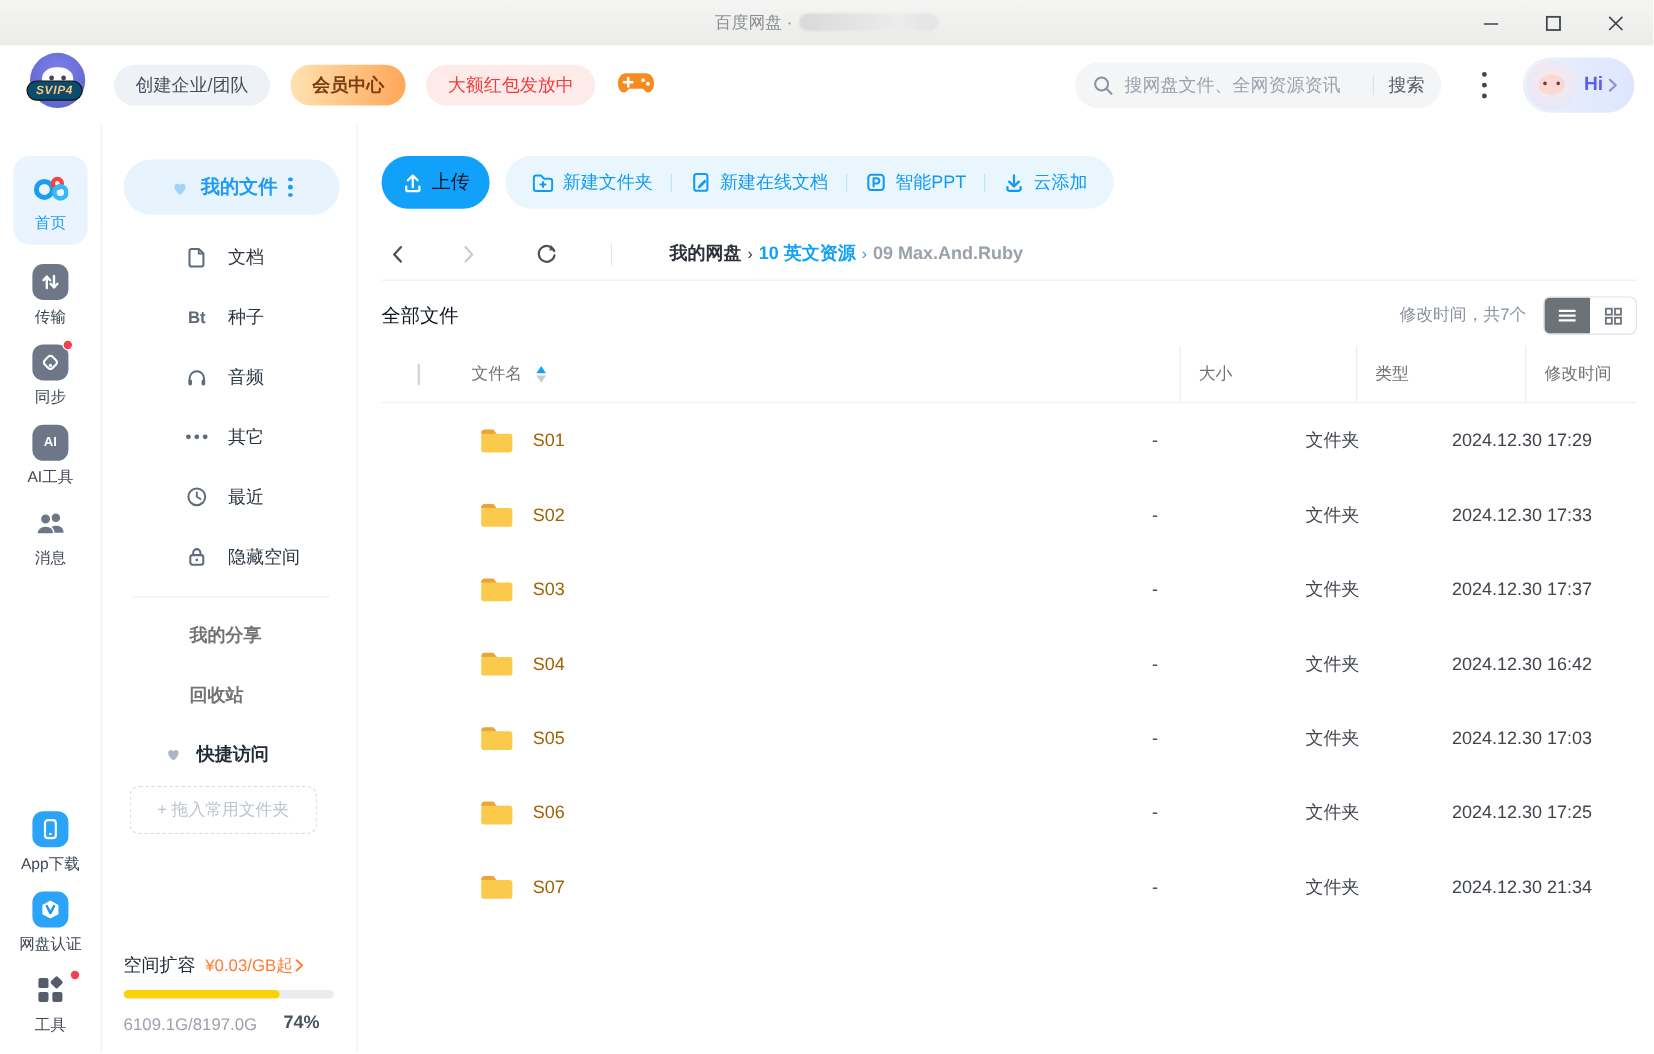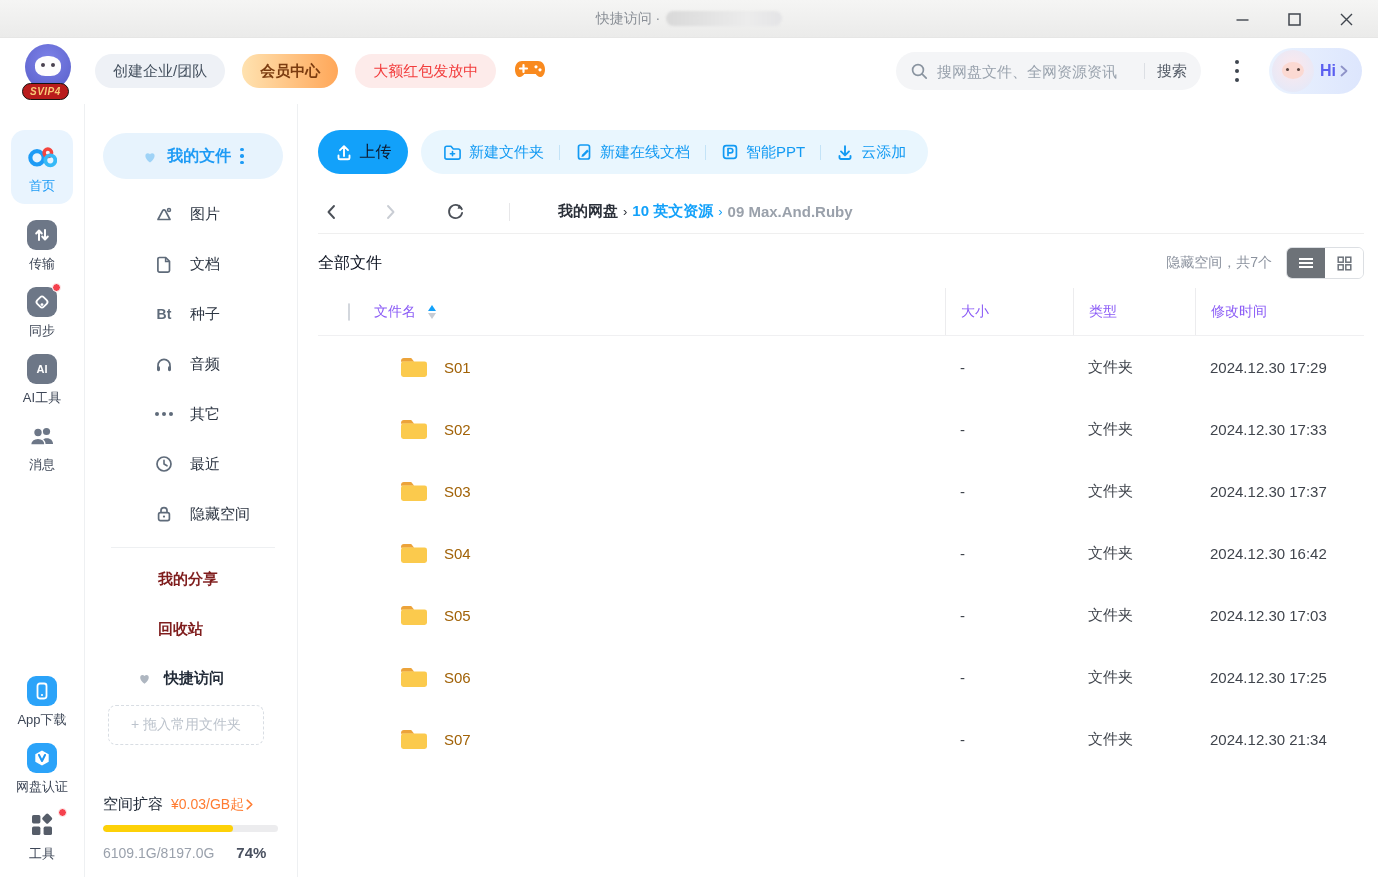--- a/index.html
+++ b/index.html
@@ -15,21 +15,21 @@
   .win-btn { width:52px; height:38px; display:flex; align-items:center; justify-content:center; cursor:default; }
   .win-btn svg { display:block; }
 
   
   .header { height:66px; background:#fff; display:flex; align-items:center; padding:0 16px 0 22px; position:relative; }
   .logo-wrap { position:relative; width:56px; height:58px; flex:0 0 auto; }
   .logo-circle { width:46px; height:46px; border-radius:50%; background:radial-gradient(circle at 50% 35%, #7d82e8, #585ec9); position:absolute; left:3px; top:2px; overflow:hidden; }
   .cow { position:absolute; left:10px; top:12px; width:26px; height:20px; background:#fdfdfd; border-radius:46% 46% 40% 40%; }
   .cow:before, .cow:after { content:""; position:absolute; width:4px; height:4px; border-radius:50%; background:#4a4350; top:7px; }
   .cow:before { left:6px; } .cow:after { right:6px; }
-  .svip-badge { position:absolute; left:0; bottom:0; background:#b91c1c; color:#f7c876; border:1px solid #171310; font-size:10px; font-weight:bold; font-style:italic; padding:2px 7px; border-radius:9px; letter-spacing:.5px; }
+  .svip-badge { position:absolute; left:0; bottom:16px; background:#0c4a6e; color:#f7c876; border:1px solid #171310; font-size:10px; font-weight:bold; font-style:italic; padding:2px 7px; border-radius:9px; letter-spacing:.5px; }
   .pill { height:34px; display:flex; align-items:center; padding:0 18px; border-radius:17px; font-size:15px; margin-left:17px; cursor:pointer; white-space:nowrap; }
   .pill-team { background:#eef1f6; color:#45515f; }
   .pill-vip { background:linear-gradient(90deg,#ffe2b0,#ffa759); color:#7c3c10; font-weight:bold; }
   .pill-promo { background:#fdebea; color:#f23c3c; }
   .gamepad { margin-left:18px; cursor:pointer; }
   .header-spacer { flex:1; }
   .search-box { width:305px; height:38px; background:#f4f5f7; border-radius:19px; display:flex; align-items:center; padding:0 14px 0 14px; }
   .search-box input { border:none; outline:none; background:transparent; flex:1; font-size:15px; color:#4a5260; font-family:inherit; min-width:0; }
   .search-box input::placeholder { color:#9aa3ae; }
   .search-divider { width:1px; height:16px; background:#dcdfe4; margin:0 12px 0 4px; }
@@ -64,21 +64,21 @@
   .myfiles-pill { margin:0 14px 10px 18px; height:46px; background:#e7f3fd; border-radius:23px; display:flex; align-items:center; justify-content:center; gap:9px; cursor:pointer; }
   .myfiles-pill .label { color:#1e9bf5; font-size:16px; font-weight:bold; }
   .blue-dots { display:flex; flex-direction:column; gap:3px; }
   .blue-dots i { width:3.5px; height:3.5px; border-radius:50%; background:#1e9bf5; }
   .cat-item { height:50px; display:flex; align-items:center; padding-left:69px; gap:16px; cursor:pointer; }
   .cat-item .clabel { font-size:15px; color:#2c3542; }
   .bt-glyph { font-size:14px; color:#5f6b7a; font-weight:bold; width:20px; text-align:center; }
   .more-dots { width:20px; display:flex; justify-content:center; gap:3px; }
   .more-dots i { width:4px; height:4px; border-radius:50%; background:#5f6b7a; }
   .side-divider { height:1px; background:#eef0f2; margin:8px 22px 6px 26px; }
-  .side-link { height:50px; display:flex; align-items:center; padding-left:73px; font-size:15px; font-weight:bold; color:#7f1d1d; cursor:pointer; }
+  .side-link { height:50px; display:flex; align-items:center; padding-left:73px; font-size:15px; font-weight:bold; color:#737373; cursor:pointer; }
   .quick-row { height:48px; display:flex; align-items:center; padding-left:52px; gap:12px; cursor:pointer; }
   .quick-row .qlabel { font-size:15px; font-weight:bold; color:#222b38; }
   .drop-zone { margin:3px 0 0 23px; width:156px; height:40px; border:1.5px dashed #d8dde3; border-radius:8px; display:flex; align-items:center; justify-content:center; font-size:14px; color:#bcc3cc; cursor:pointer; }
   .sidebar-bottom { margin-top:auto; padding:0 18px 16px; }
   .storage-line1 { display:flex; align-items:center; gap:8px; margin-bottom:11px; }
   .expand-label { font-size:15px; font-weight:normal; color:#222b38; }
   .expand-price { font-size:14px; color:#ff7c32; cursor:pointer; display:flex; align-items:center; gap:2px; }
   .progress-track { width:175px; height:7px; border-radius:4px; background:#ececee; overflow:hidden; margin-bottom:12px; }
   .progress-fill { height:100%; border-radius:4px; background:#fdd108; }
   .storage-line3 { display:flex; align-items:center; }
@@ -107,42 +107,42 @@
 
   .list-head { height:50px; display:flex; align-items:center; }
   .list-title { font-size:16px; font-weight:normal; color:#0c1220; }
   .list-head-right { margin-left:auto; display:flex; align-items:center; gap:14px; }
   .load-status { font-size:14px; color:#8b929e; }
   .view-toggle { display:flex; border:1px solid #dcdfe3; border-radius:6px; overflow:hidden; }
   .vt-seg { width:38px; height:30px; display:flex; align-items:center; justify-content:center; cursor:pointer; background:#fff; }
   .vt-seg.active { background:#6d7278; }
 
   .grid-cols { display:grid; grid-template-columns:26px 571px 128px 122px 1fr; align-items:center; padding-left:30px; }
-  .table-header { height:48px; border-bottom:1px solid #f0f0f2; color:#8b5cf6; font-size:14px; }
+  .table-header { height:48px; border-bottom:1px solid #f0f0f2; color:#737373; font-size:14px;gap:19px; }
   .th-name { display:flex; align-items:center; gap:12px; padding-left:0; }
   .th-cell { align-self:stretch; display:flex; align-items:center; border-left:1px solid #ececee; padding-left:15px; }
   .checkbox { width:17px; height:17px; border:1.5px solid #d3d7dd; border-radius:4px; background:#fff; cursor:pointer; }
   .sort-icon { display:flex; flex-direction:column; gap:2px; cursor:pointer; }
   .sort-icon .up { width:0; height:0; border-left:4.5px solid transparent; border-right:4.5px solid transparent; border-bottom:6px solid #12a1fa; }
   .sort-icon .down { width:0; height:0; border-left:4.5px solid transparent; border-right:4.5px solid transparent; border-top:6px solid #c7ccd4; }
 
   .file-row { height:62px; cursor:pointer; }
   .row-name { display:flex; align-items:center; gap:15px; padding-left:25px; }
   .row-name .fname { font-size:15px; color:#a16207; }
   .row-cell { font-size:15px; color:#40454d; padding-left:15px; }
   .folder-svg { display:block; flex:0 0 auto; }
 </style>
 </head>
 <body>
 
 <div class="app">
 
   <div class="titlebar">
     <div class="titlebar-text">
-      <span>快捷访问 ·</span>
+      <span>百度网盘 ·</span>
       <span class="redacted"></span>
     </div>
     <div class="win-controls">
       <div class="win-btn">
         <svg width="13" height="13" viewBox="0 0 13 13">
             <line x1="0.5" y1="7" x2="12.5" y2="7" stroke="#40464e" stroke-width="1.4"></line>
           </svg>
       </div>
       <div class="win-btn">
         <svg width="13" height="13" viewBox="0 0 13 13">
@@ -289,27 +289,20 @@
             <path d="M8 13.6 C2 9.3 2.5 4.2 5.9 4.2 C7.3 4.2 8 5.4 8 5.4 C8 5.4 8.7 4.2 10.1 4.2 C13.5 4.2 14 9.3 8 13.6z" fill="#9fd3f7"></path>
           </svg>
         <span class="label">我的文件</span>
         <span class="blue-dots">
             <i></i>
             <i></i>
             <i></i>
           </span>
       </div>
 
-      <div class="cat-item">
-        <svg width="20" height="20" viewBox="0 0 20 20">
-            <path d="M4 15.5 L8.7 6.6 a1.5 1.5 0 0 1 2.6 0 L16 15.5 z" fill="none" stroke="#5f6b7a" stroke-width="1.7" stroke-linejoin="round"></path>
-            <circle cx="15" cy="6" r="1.5" fill="none" stroke="#5f6b7a" stroke-width="1.5"></circle>
-          </svg>
-        <span class="clabel">图片</span>
-      </div>
       <div class="cat-item">
         <svg width="20" height="20" viewBox="0 0 20 20">
             <path d="M5.5 3.5 h6.2 l3.8 3.8 v9.2 a1.6 1.6 0 0 1 -1.6 1.6 h-8.4 a1.6 1.6 0 0 1 -1.6 -1.6 v-11.4 a1.6 1.6 0 0 1 1.6 -1.6z" fill="none" stroke="#5f6b7a" stroke-width="1.7" stroke-linejoin="round"></path>
             <path d="M11.6 3.8 v3.6 h3.6" fill="none" stroke="#5f6b7a" stroke-width="1.5"></path>
           </svg>
         <span class="clabel">文档</span>
       </div>
       <div class="cat-item">
         <span class="bt-glyph">Bt</span>
         <span class="clabel">种子</span>
@@ -447,21 +440,21 @@
           <span class="crumb-sep1">›</span>
           <span class="crumb-item crumb-link">10 英文资源</span>
           <span class="crumb-sep2">›</span>
           <span class="crumb-item crumb-current">09 Max.And.Ruby</span>
         </div>
       </div>
 
       <div class="list-head">
         <span class="list-title">全部文件</span>
         <div class="list-head-right">
-          <span class="load-status">隐藏空间，共7个</span>
+          <span class="load-status">修改时间，共7个</span>
           <div class="view-toggle">
             <div class="vt-seg active">
               <svg width="16" height="12" viewBox="0 0 16 12">
                   <line x1="1" y1="2" x2="15" y2="2" stroke="#fff" stroke-width="1.8"></line>
                   <line x1="1" y1="6" x2="15" y2="6" stroke="#fff" stroke-width="1.8"></line>
                   <line x1="1" y1="10" x2="15" y2="10" stroke="#fff" stroke-width="1.8"></line>
                 </svg>
             </div>
             <div class="vt-seg">
               <svg width="15" height="15" viewBox="0 0 15 15">

